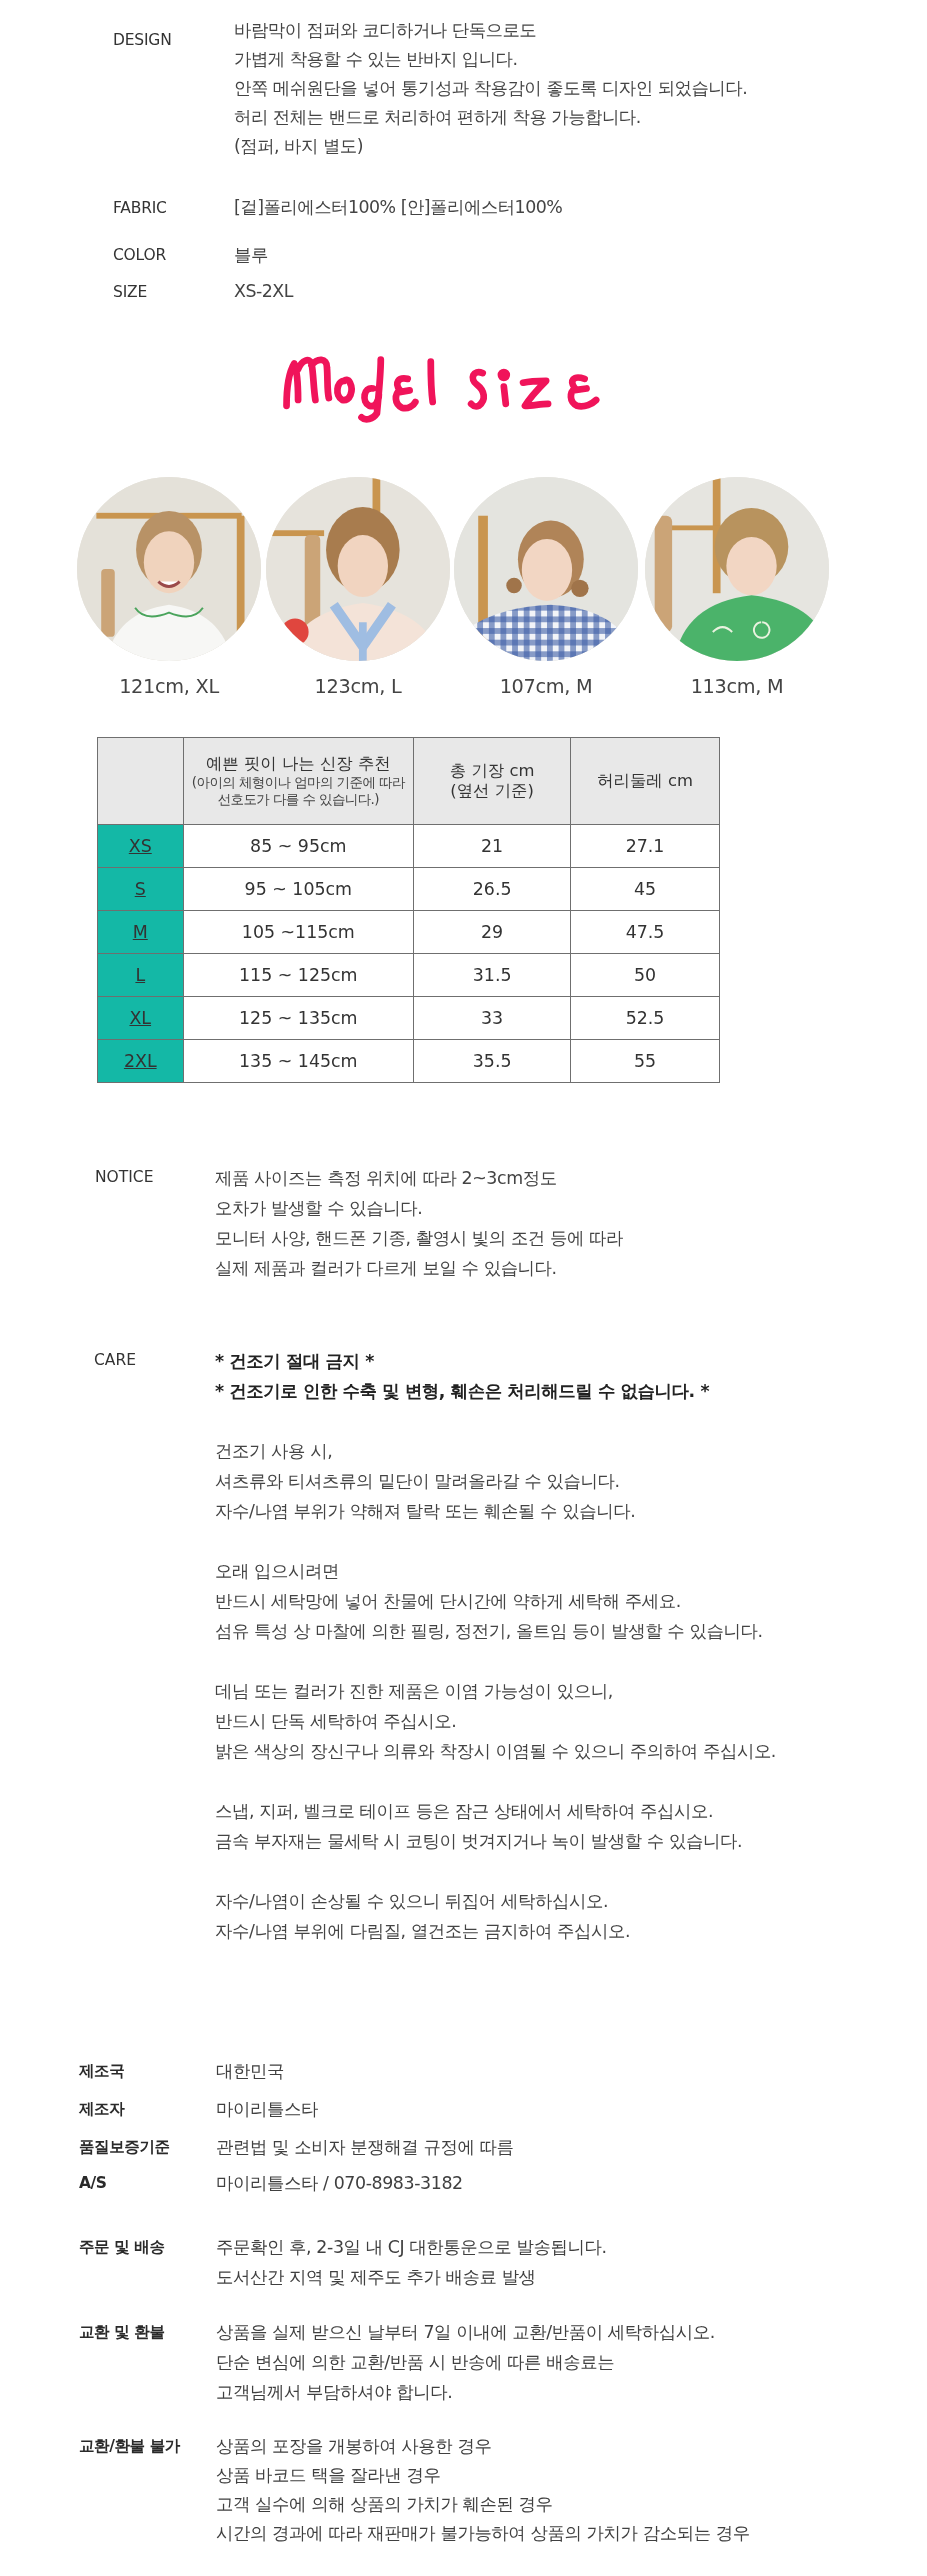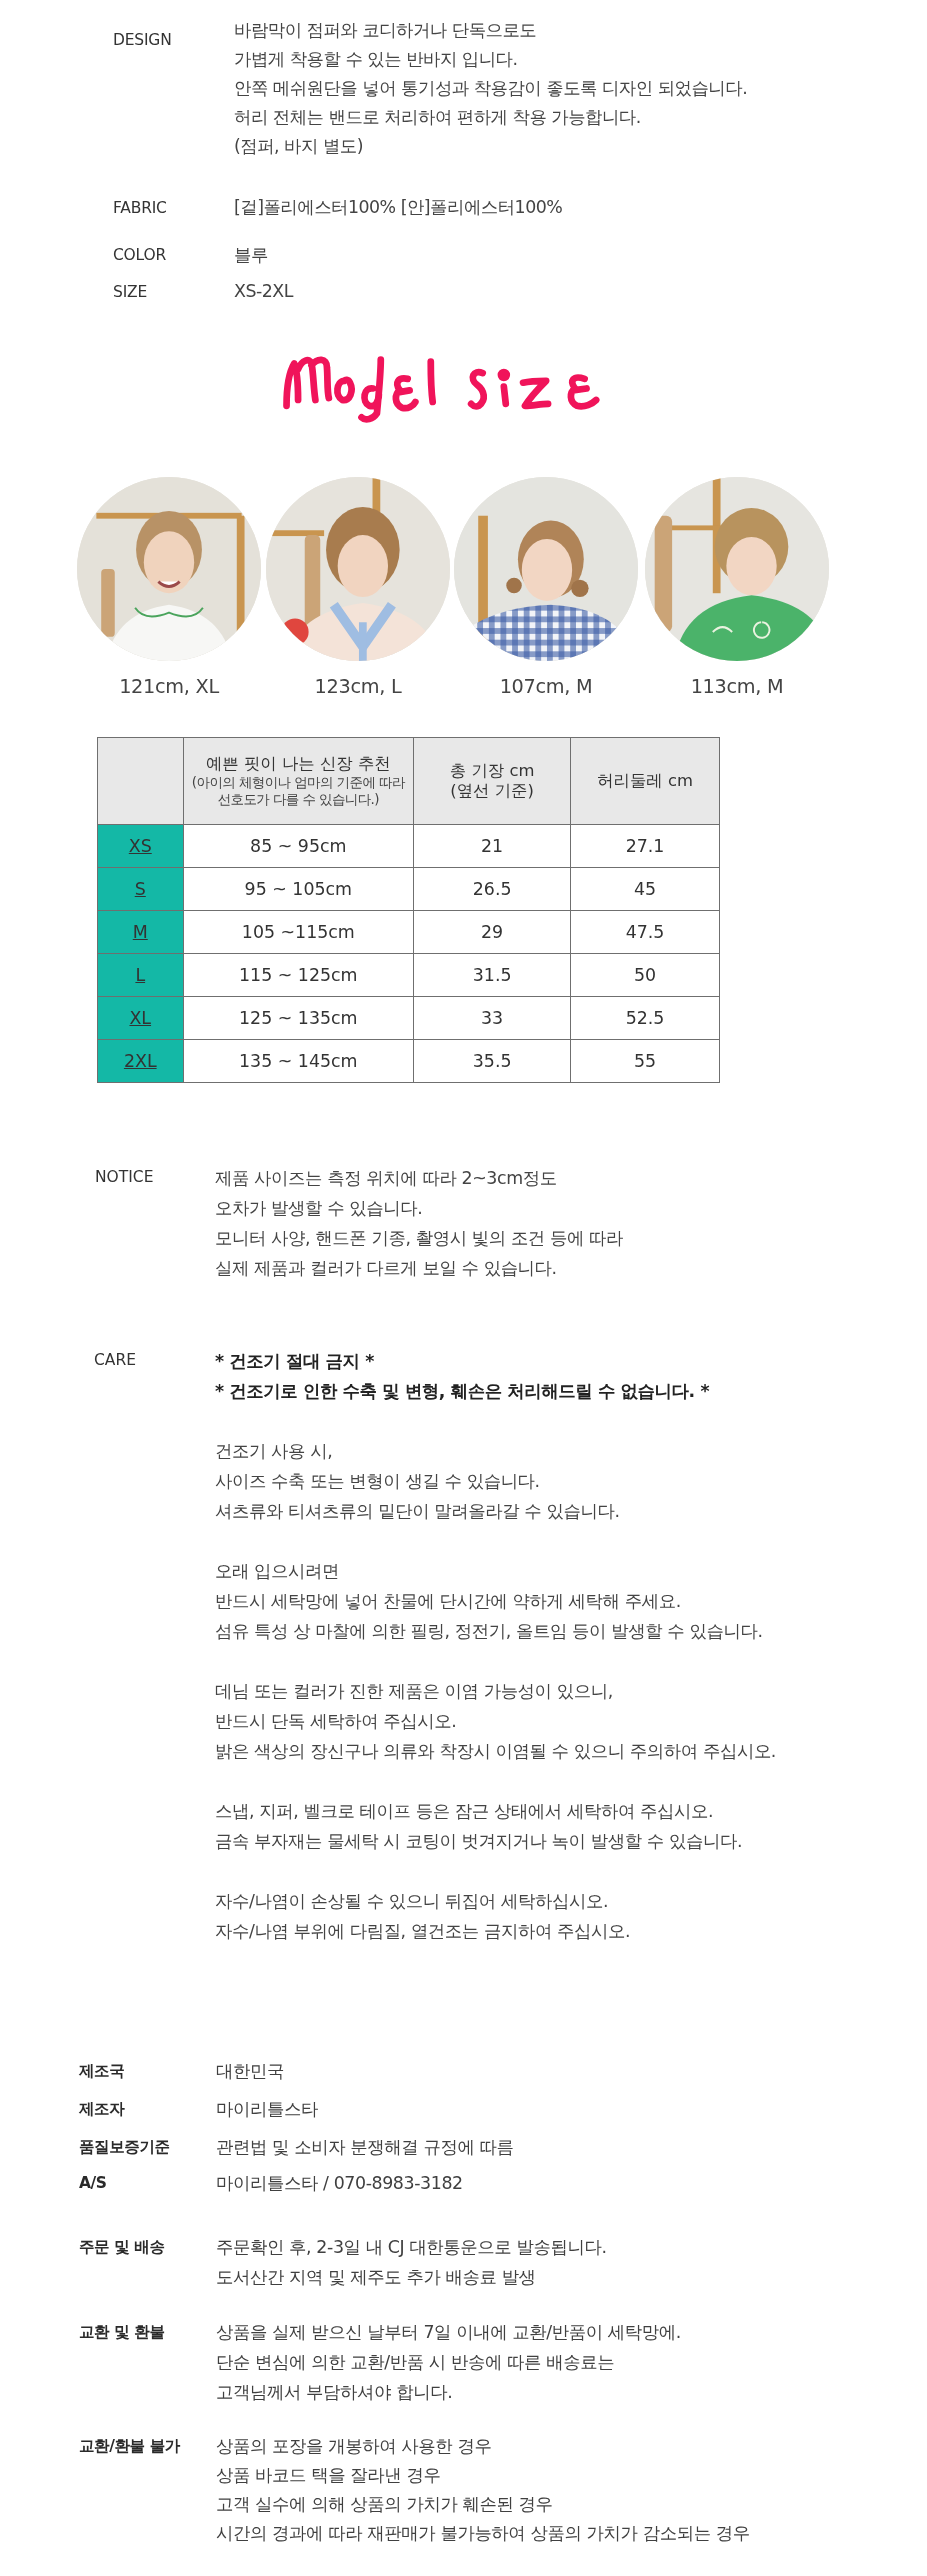--- a/index.html
+++ b/index.html
@@ -231,22 +231,22 @@
   </div>
 </section>
 
 <section>
   <div class="sec-label" style="left:94px; top:1345px;">CARE</div>
   <div class="sec-body" style="top:1346px;">
     <div class="line bold">* 건조기 절대 금지 *</div>
     <div class="line bold">* 건조기로 인한 수축 및 변형, 훼손은 처리해드릴 수 없습니다. *</div>
     <div class="blank"></div>
     <div class="line">건조기 사용 시,</div>
-    <div class="line">사이즈 수축 또는 변형이 생길 수 있습니다.</div>
     <div class="line">셔츠류와 티셔츠류의 밑단이 말려올라갈 수 있습니다.</div>
+    <div class="line">자수/나염 부위가 약해져 탈락 또는 훼손될 수 있습니다.</div>
     <div class="blank"></div>
     <div class="line">오래 입으시려면</div>
     <div class="line">반드시 세탁망에 넣어 찬물에 단시간에 약하게 세탁해 주세요.</div>
     <div class="line">섬유 특성 상 마찰에 의한 필링, 정전기, 올트임 등이 발생할 수 있습니다.</div>
     <div class="blank"></div>
     <div class="line">데님 또는 컬러가 진한 제품은 이염 가능성이 있으니,</div>
     <div class="line">반드시 단독 세탁하여 주십시오.</div>
     <div class="line">밝은 색상의 장신구나 의류와 착장시 이염될 수 있으니 주의하여 주십시오.</div>
     <div class="blank"></div>
     <div class="line">스냅, 지퍼, 벨크로 테이프 등은 잠근 상태에서 세탁하여 주십시오.</div>
@@ -271,21 +271,21 @@
   <div class="info-value" style="top:2168px;">마이리틀스타 / 070-8983-3182</div>
 
   <div class="info-label" style="top:2233px;">주문 및 배송</div>
   <div class="info-value" style="top:2232px;">
     <div>주문확인 후, 2-3일 내 CJ 대한통운으로 발송됩니다.</div>
     <div>도서산간 지역 및 제주도 추가 배송료 발생</div>
   </div>
 
   <div class="info-label" style="top:2318px;">교환 및 환불</div>
   <div class="info-value" style="top:2317px;">
-    <div>상품을 실제 받으신 날부터 7일 이내에 교환/반품이 세탁망에.</div>
+    <div>상품을 실제 받으신 날부터 7일 이내에 교환/반품이 세탁하십시오.</div>
     <div>단순 변심에 의한 교환/반품 시 반송에 따른 배송료는</div>
     <div>고객님께서 부담하셔야 합니다.</div>
   </div>
 
   <div class="info-label" style="top:2432px;">교환/환불 불가</div>
   <div class="info-value" style="top:2432px; line-height:29px;">
     <div>상품의 포장을 개봉하여 사용한 경우</div>
     <div>상품 바코드 택을 잘라낸 경우</div>
     <div>고객 실수에 의해 상품의 가치가 훼손된 경우</div>
     <div>시간의 경과에 따라 재판매가 불가능하여 상품의 가치가 감소되는 경우</div>

